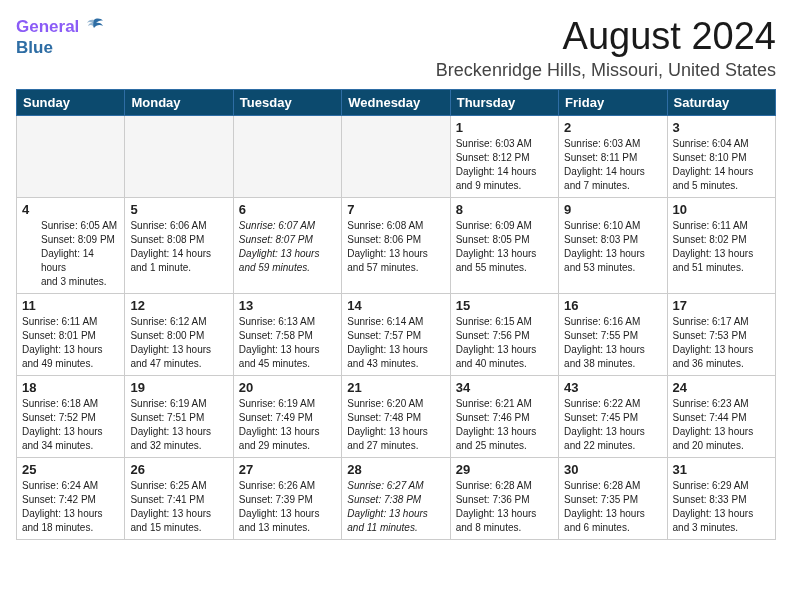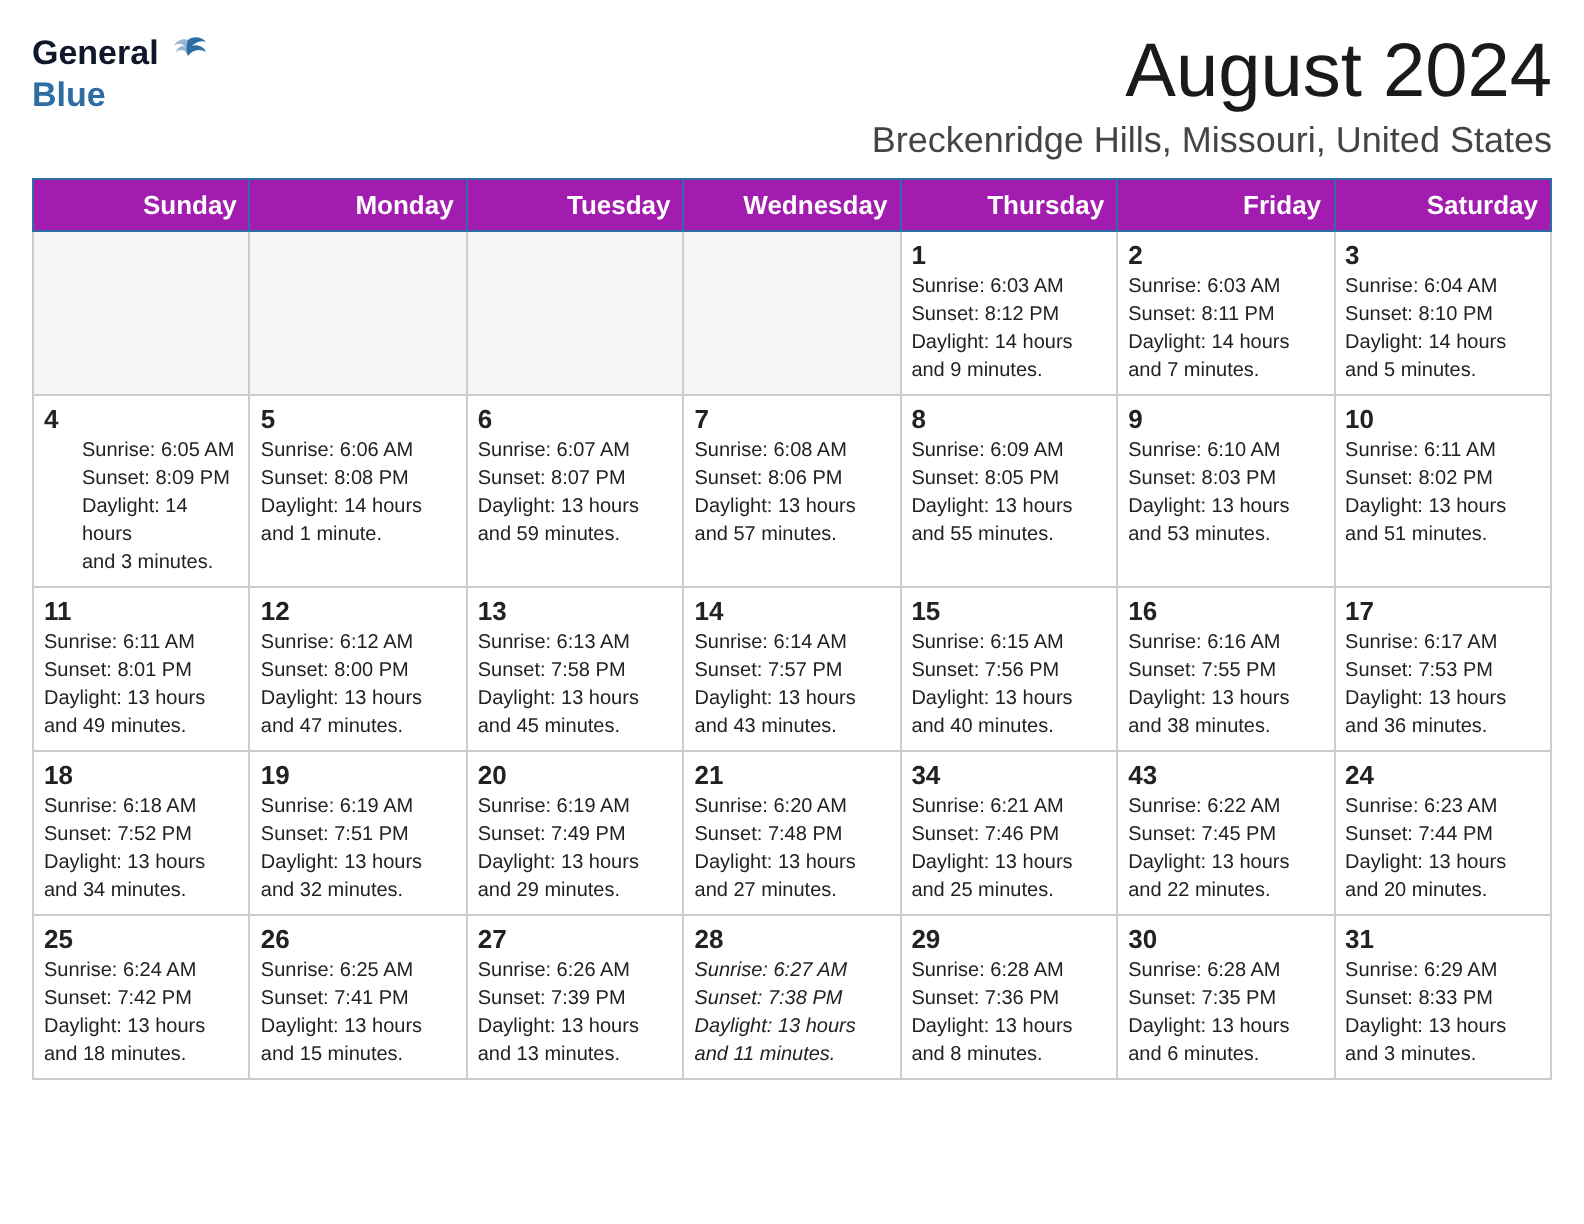--- a/index.html
+++ b/index.html
@@ -34,26 +34,26 @@
       font-size: 18px;
       color: #444;
       margin-top: 2px;
     }
     .calendar {
       width: 100%;
       border-collapse: collapse;
       margin-top: 8px;
     }
     .calendar th {
-      background: #a21caf;
+      background: #0c4a6e;
       color: #fff;
       font-size: 13px;
       font-weight: bold;
       padding: 5px 6px;
-      text-align: right;
+      text-align: left;
       border: 1px solid #2e6da4;
     }
     .calendar td {
       border: 1px solid #ccc;
       vertical-align: top;
       padding: 4px 5px;
       font-size: 10.5px;
       color: #222;
       width: calc(100%/7);
       min-height: 80px;
@@ -71,21 +71,21 @@
     .day-info {
       font-size: 10px;
       color: #222;
       line-height: 1.4;
     }
     .logo-wrapper {
       display: flex;
       align-items: center;
       gap: 2px;
     }
-    .logo-general { color: #0f172a; font-weight: bold; font-size: 17px; }
+    .logo-general { color: #8b5cf6; font-weight: bold; font-size: 17px; }
     .logo-blue-word { color: #2e6da4; font-weight: bold; font-size: 17px; }
     .bird-svg { margin-left: 2px; }
   </style>
 </head>
 <body>
 
 <div class="header-area">
   <div class="logo">
     <div class="logo-wrapper">
       <span class="logo-general">General</span>
@@ -152,21 +152,21 @@
         </td>
         <td>
           <span class="day-num">5</span>
           <div class="day-info" style="white-space: pre-line;">Sunrise: 6:06 AM
 Sunset: 8:08 PM
 Daylight: 14 hours
 and 1 minute.</div>
         </td>
         <td>
           <span class="day-num">6</span>
-          <div class="day-info" style="white-space: pre-line;">Sunrise: 6:07 AM
+          <div class="day-info" style="white-space: pre-line; font-style: italic;">Sunrise: 6:07 AM
 Sunset: 8:07 PM
 Daylight: 13 hours
 and 59 minutes.</div>
         </td>
         <td>
           <span class="day-num">7</span>
           <div class="day-info" style="white-space: pre-line;">Sunrise: 6:08 AM
 Sunset: 8:06 PM
 Daylight: 13 hours
 and 57 minutes.</div>

